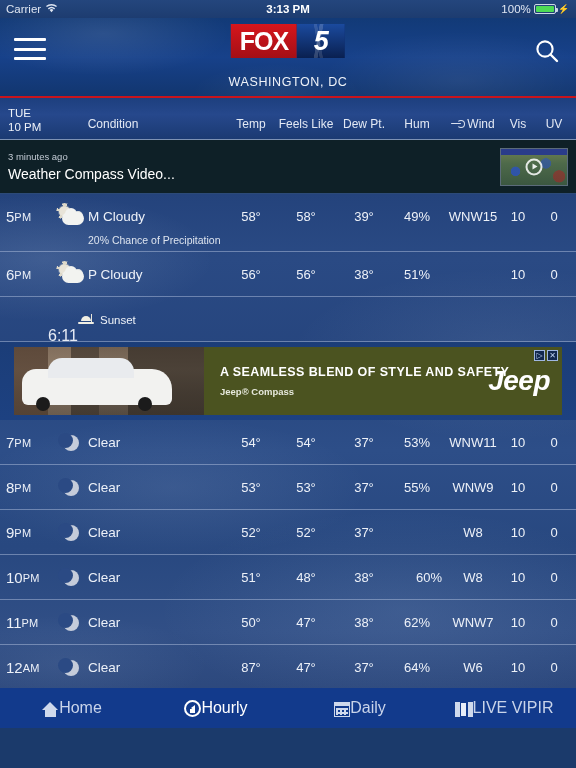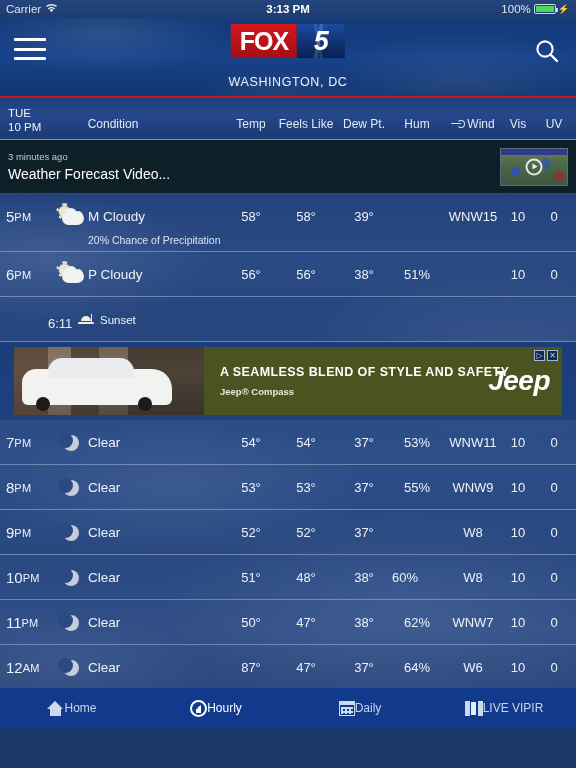--- a/index.html
+++ b/index.html
@@ -182,21 +182,21 @@
 
   .ico-sunset{position:relative;width:16px;height:12px;}
   .ico-sunset .d{position:absolute;left:3px;top:2px;width:10px;height:5px;border-radius:5px 5px 0 0;background:#f0eee4;}
   .ico-sunset .l{position:absolute;left:0;top:8px;width:16px;height:2px;background:#f0eee4;border-radius:1px;}
   .ico-sunset .r{position:absolute;left:0;top:0;width:16px;height:8px;
     background:
       linear-gradient(90deg, transparent 10%, #e8e6da 10% 14%, transparent 14%),
       linear-gradient(90deg, transparent 84%, #e8e6da 84% 88%, transparent 88%);
   }
 
-  .sunsettime{position:absolute;left:48px;top:4px;height:45px;display:flex;align-items:center;font-size:13px;color:#e7ecf5;}
+  .sunsettime{position:absolute;left:48px;top:16px;height:45px;display:flex;align-items:center;font-size:16px;color:#e7ecf5;}
   .sunseticon{position:absolute;left:78px;top:0;height:45px;display:flex;align-items:center;}
   .sunsetlbl{position:absolute;left:100px;top:0;height:45px;display:flex;align-items:center;font-size:11.5px;color:#eef2f8;}
 
   
   .adrow{height:78px;width:100%;display:flex;align-items:center;justify-content:center;
     background:linear-gradient(180deg,#1b3d78 0%,#1d4181 100%);position:relative;}
   .adbox{width:548px;height:68px;display:flex;position:relative;overflow:hidden;}
   .ad-img{
     width:190px;flex:0 0 auto;position:relative;
     background:linear-gradient(180deg,#6d5a4a 0%,#8a7866 35%,#5a4e42 70%,#3c352e 100%);
@@ -232,21 +232,21 @@
   }
   .ad-ctrls{position:absolute;right:4px;top:3px;display:flex;gap:2px;}
   .ad-ctrls span{width:11px;height:11px;border:1px solid #9fb7e0;color:#bcd0ee;
     font-size:8px;line-height:9px;text-align:center;background:#11284f;}
 
   
   .tabbar{
     position:absolute;left:0;bottom:0;width:576px;height:40px;
     background:#123a8c;display:flex;align-items:center;
   }
-  .tab{flex:1;display:flex;align-items:center;justify-content:center;gap:0;font-size:12px;color:#c9d4ea;cursor:pointer;}
+  .tab{flex:1;display:flex;align-items:flex-end;justify-content:center;gap:0;font-size:16px;color:#c9d4ea;cursor:pointer;}
   .tab.active{color:#fff;}
   .tab .ti{display:flex;align-items:center;justify-content:center;}
   .ico-home{width:17px;height:15px;position:relative;}
   .ico-home:before{content:"";position:absolute;left:0;top:0;width:0;height:0;
     border-left:8.5px solid transparent;border-right:8.5px solid transparent;border-bottom:8px solid #cfd9ec;}
   .ico-home:after{content:"";position:absolute;left:3px;top:7px;width:11px;height:8px;background:#cfd9ec;}
   .ico-clock{width:17px;height:17px;border-radius:50%;border:2px solid #fff;position:relative;}
   .ico-clock:before{content:"";position:absolute;left:5px;top:3px;width:0;height:0;
     border-top:3px solid transparent;border-bottom:3px solid transparent;border-right:4px solid #fff;}
   .ico-clock:after{content:"";position:absolute;left:4px;top:7px;width:5px;height:4px;background:#fff;}
@@ -327,21 +327,21 @@
     <span class="windglyph"></span>
     <span>Wind</span>
   </div>
   <div class="ch" style="left:500px;width:36px;">Vis</div>
   <div class="ch" style="left:538px;width:32px;">UV</div>
 </div>
 
 <div class="videobar">
   <div class="vb-txt">
     <div class="vb-time">3 minutes ago</div>
-    <div class="vb-title">Weather Forecast Video...</div>
+    <div class="vb-title">Weather Compass Video...</div>
   </div>
   <div class="vb-thumb">
     <div class="vb-play">
         <i></i>
       </div>
   </div>
 </div>
 
 <div class="listwrap">
 
@@ -355,20 +355,21 @@
           <span class="sun"></span>
           <span class="c2"></span>
           <span class="c3"></span>
           <span class="c1"></span>
         </div>
       </div>
     <div class="cell cond">M Cloudy</div>
     <div class="cell" style="left:228px;width:46px;">58°</div>
     <div class="cell" style="left:276px;width:60px;">58°</div>
     <div class="cell" style="left:336px;width:56px;">39°</div>
+    <div class="cell" style="left:394px;width:46px;">49%</div>
     <div class="cell" style="left:444px;width:58px;">WNW15</div>
     <div class="cell" style="left:500px;width:36px;">10</div>
     <div class="cell" style="left:538px;width:32px;">0</div>
     <div class="sub">20% Chance of Precipitation</div>
   </div>
 
   <div class="row">
     <div class="cell hour">
         <span>6</span>
         <em>PM</em>
@@ -477,21 +478,21 @@
         <span>10</span>
         <em>PM</em>
       </div>
     <div class="cell icn">
         <div class="ico-moon"></div>
       </div>
     <div class="cell cond">Clear</div>
     <div class="cell" style="left:228px;width:46px;">51°</div>
     <div class="cell" style="left:276px;width:60px;">48°</div>
     <div class="cell" style="left:336px;width:56px;">38°</div>
-    <div class="cell" style="left:382px;width:46px;">60%</div>
+    <div class="cell" style="left:406px;width:46px;">60%</div>
     <div class="cell" style="left:444px;width:58px;">W8</div>
     <div class="cell" style="left:500px;width:36px;">10</div>
     <div class="cell" style="left:538px;width:32px;">0</div>
   </div>
 
   <div class="row">
     <div class="cell hour">
         <span>11</span>
         <em>PM</em>
       </div>

